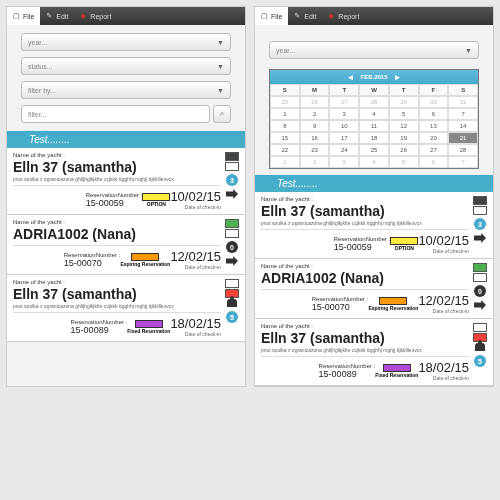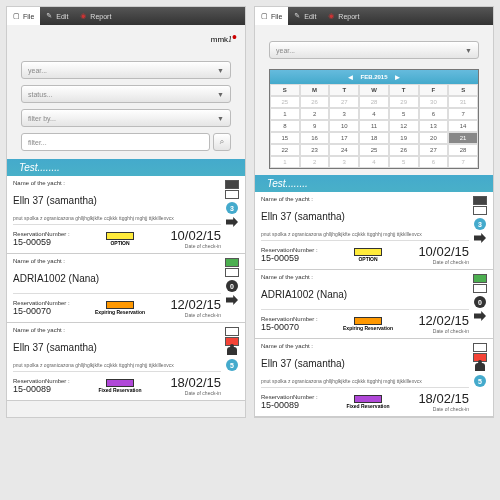--- a/index.html
+++ b/index.html
@@ -19,28 +19,28 @@
 .search-btn{width:18px;height:18px;background:linear-gradient(#fff,#e5e5e5);border:1px solid #bbb;border-radius:3px;display:flex;align-items:center;justify-content:center;cursor:pointer;color:#666}
 .cal-wrap{padding:2px 14px 6px}
 .cal{background:#fff;border:1px solid #777;font-size:6px}
 .cal-head{background:linear-gradient(#6bd,#4ac);color:#fff;display:flex;align-items:center;justify-content:center;gap:6px;height:14px;font-weight:bold}
 .cal-arrow{cursor:pointer;font-size:8px}
 .cal-grid{display:grid;grid-template-columns:repeat(7,1fr)}
 .cal-cell{border:0.5px solid #ddd;text-align:center;padding:2px 0;color:#555;cursor:pointer}
 .cal-dh{font-weight:bold;color:#444;background:#f8f8f8}
 .cal-dim{color:#bbb}
 .cal-sel{background:#888;color:#fff}
-.section-h{background:linear-gradient(#4ac,#49b0c8);color:#fff;padding:3px 12px;font-size:10px;font-style:italic}
+.section-h{background:linear-gradient(#4ac,#49b0c8);color:#fff;padding:3px 22px;font-size:10px;font-style:italic}
 .card{background:#fff;border-bottom:1px solid #ccc;padding:4px 6px;display:flex;gap:4px;position:relative}
 .card-main{flex:1}
 .lbl{font-size:6px;color:#333}
-.yname{font-size:10px;font-weight:400;color:#222;margin:9px 0}
+.yname{font-size:14px;font-weight:700;color:#222;margin:1px 0}
 .desc{font-size:5px;color:#666;line-height:1.2}
 .divider{border-top:1px solid #ddd;margin:3px 0}
-.row2{display:flex;align-items:center;justify-content:space-between;gap:0}
+.row2{display:flex;align-items:center;justify-content:flex-end;gap:0}
 .resnum{font-size:9px;color:#222}
 .badge-wrap{display:flex;flex-direction:column;align-items:center}
 .badge{width:28px;height:8px;border:1px solid #333}
 .badge-txt{font-size:5px;font-weight:bold;text-align:center;margin-top:1px;line-height:1}
 .date-wrap{text-align:right}
 .date{font-size:13px;color:#222}
 .date-lbl{font-size:5px;color:#666}
 .side{display:flex;flex-direction:column;gap:1px;align-items:center}
 .swatch{width:14px;height:9px;border:1px solid #555}
 .circle{width:12px;height:12px;border-radius:50%;background:#4ac;color:#fff;display:flex;align-items:center;justify-content:center;font-size:7px;font-weight:bold;margin-top:2px}
@@ -61,21 +61,20 @@
         </div>
 <div class="tab">
           <span class="tab-icon">✎</span>
           <span>Edit</span>
         </div>
 <div class="tab">
           <span class="tab-icon" style="color:#c33">◉</span>
           <span>Report</span>
         </div>
 </div>
-      <div style="text-align:right;padding:4px 8px 8px"><span>mmk</span><span style="font-family:serif;font-style:italic">1</span><span class="logo-dot">•</span></div>
       <div class="filters">
         <div class="sel">
           <span>year...</span>
           <span class="chev">▼</span>
         </div>
         <div class="sel">
           <span>status...</span>
           <span class="chev">▼</span>
         </div>
         <div class="sel">

